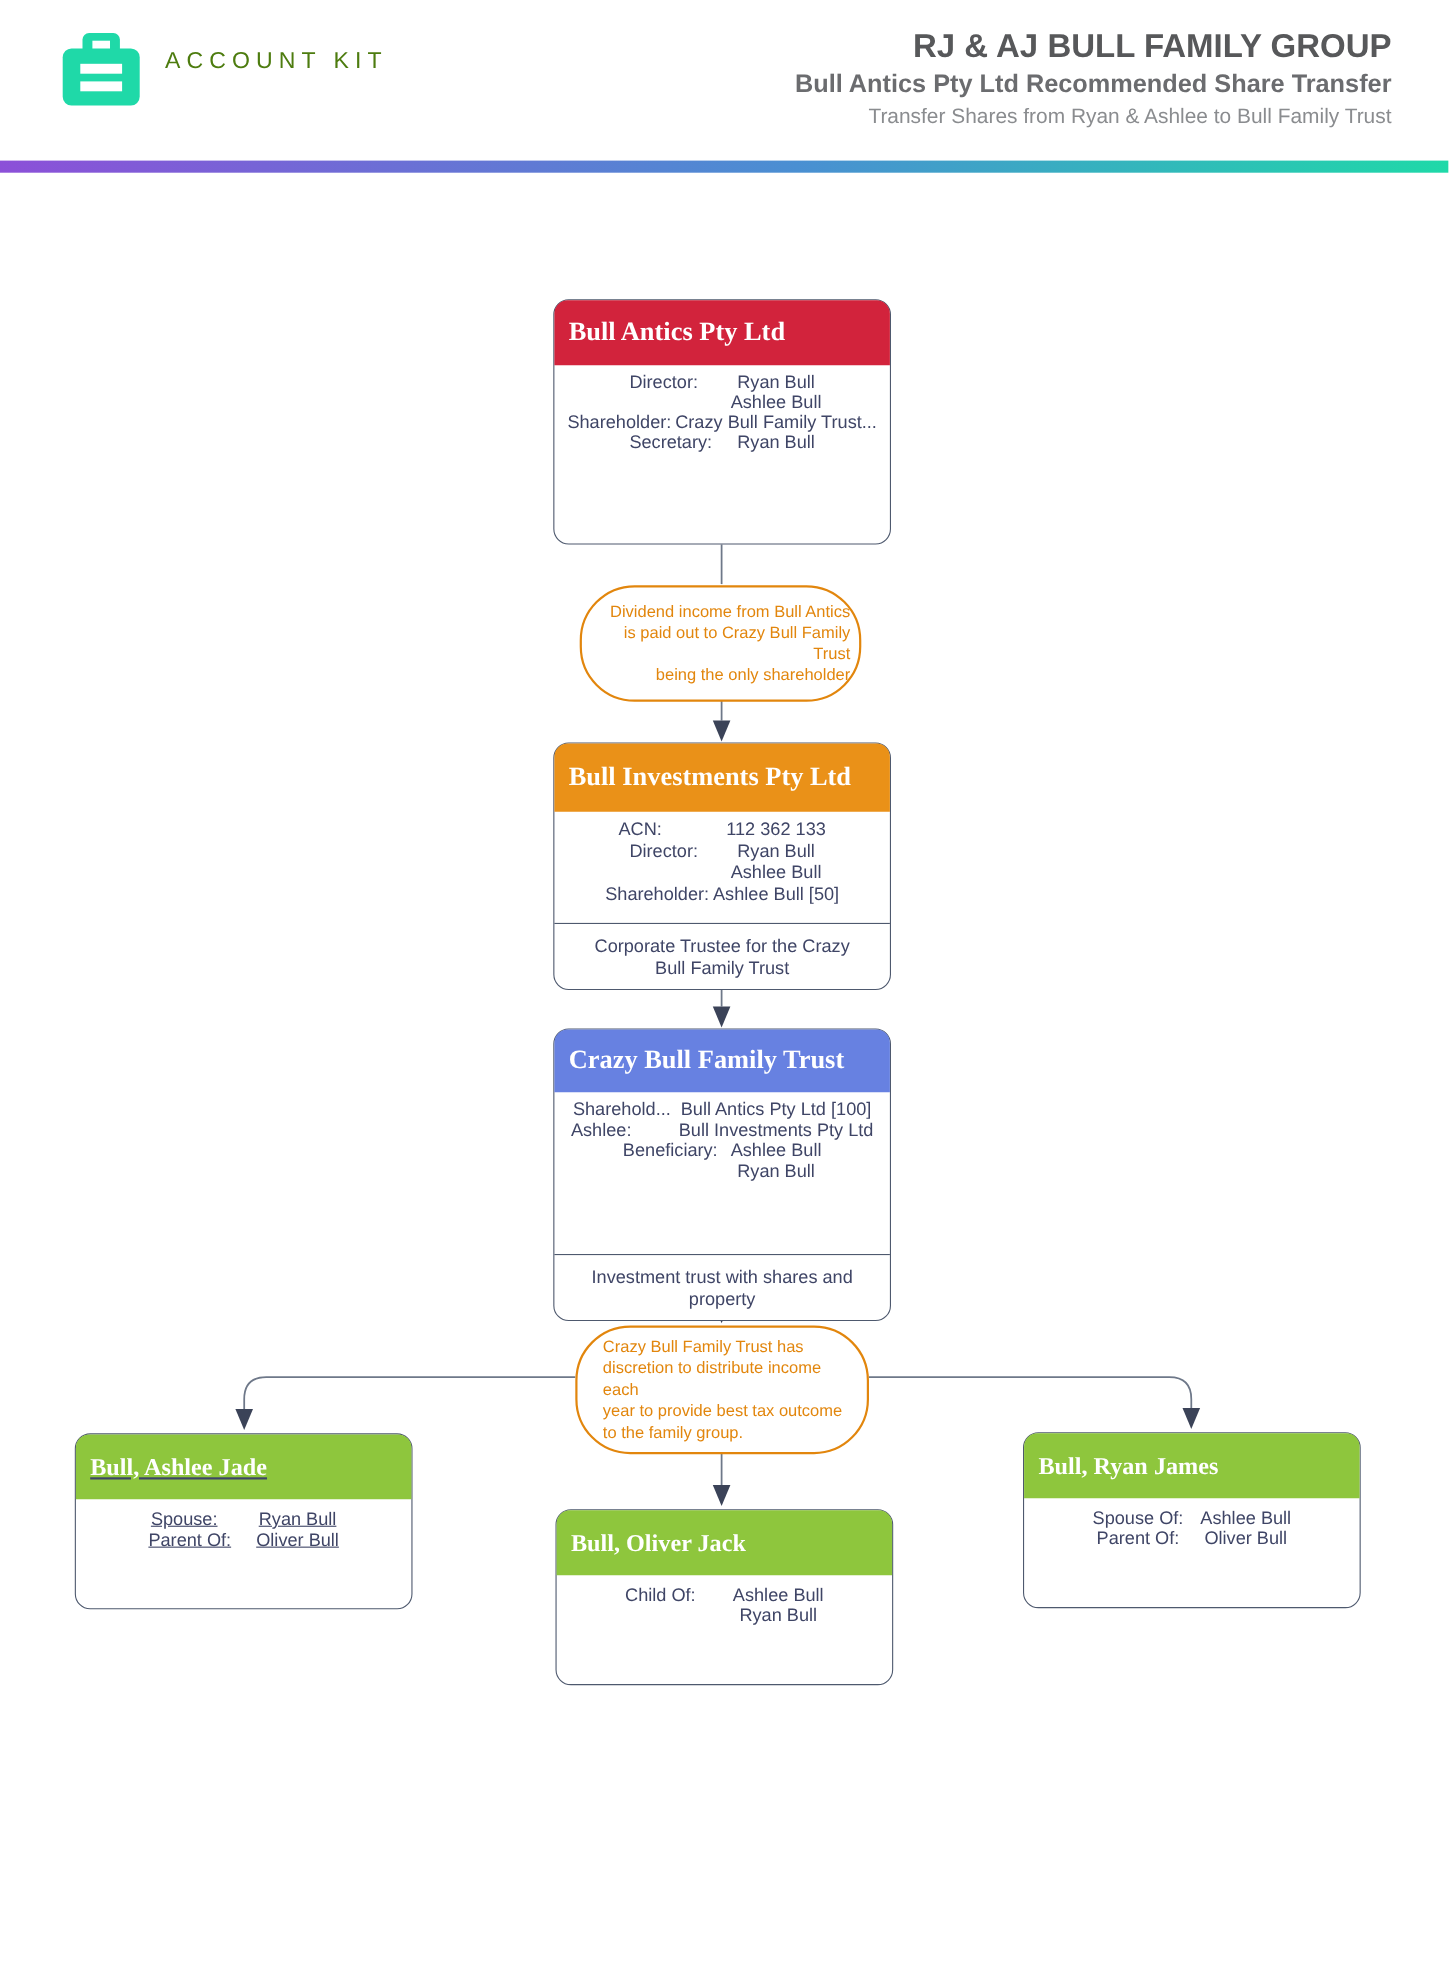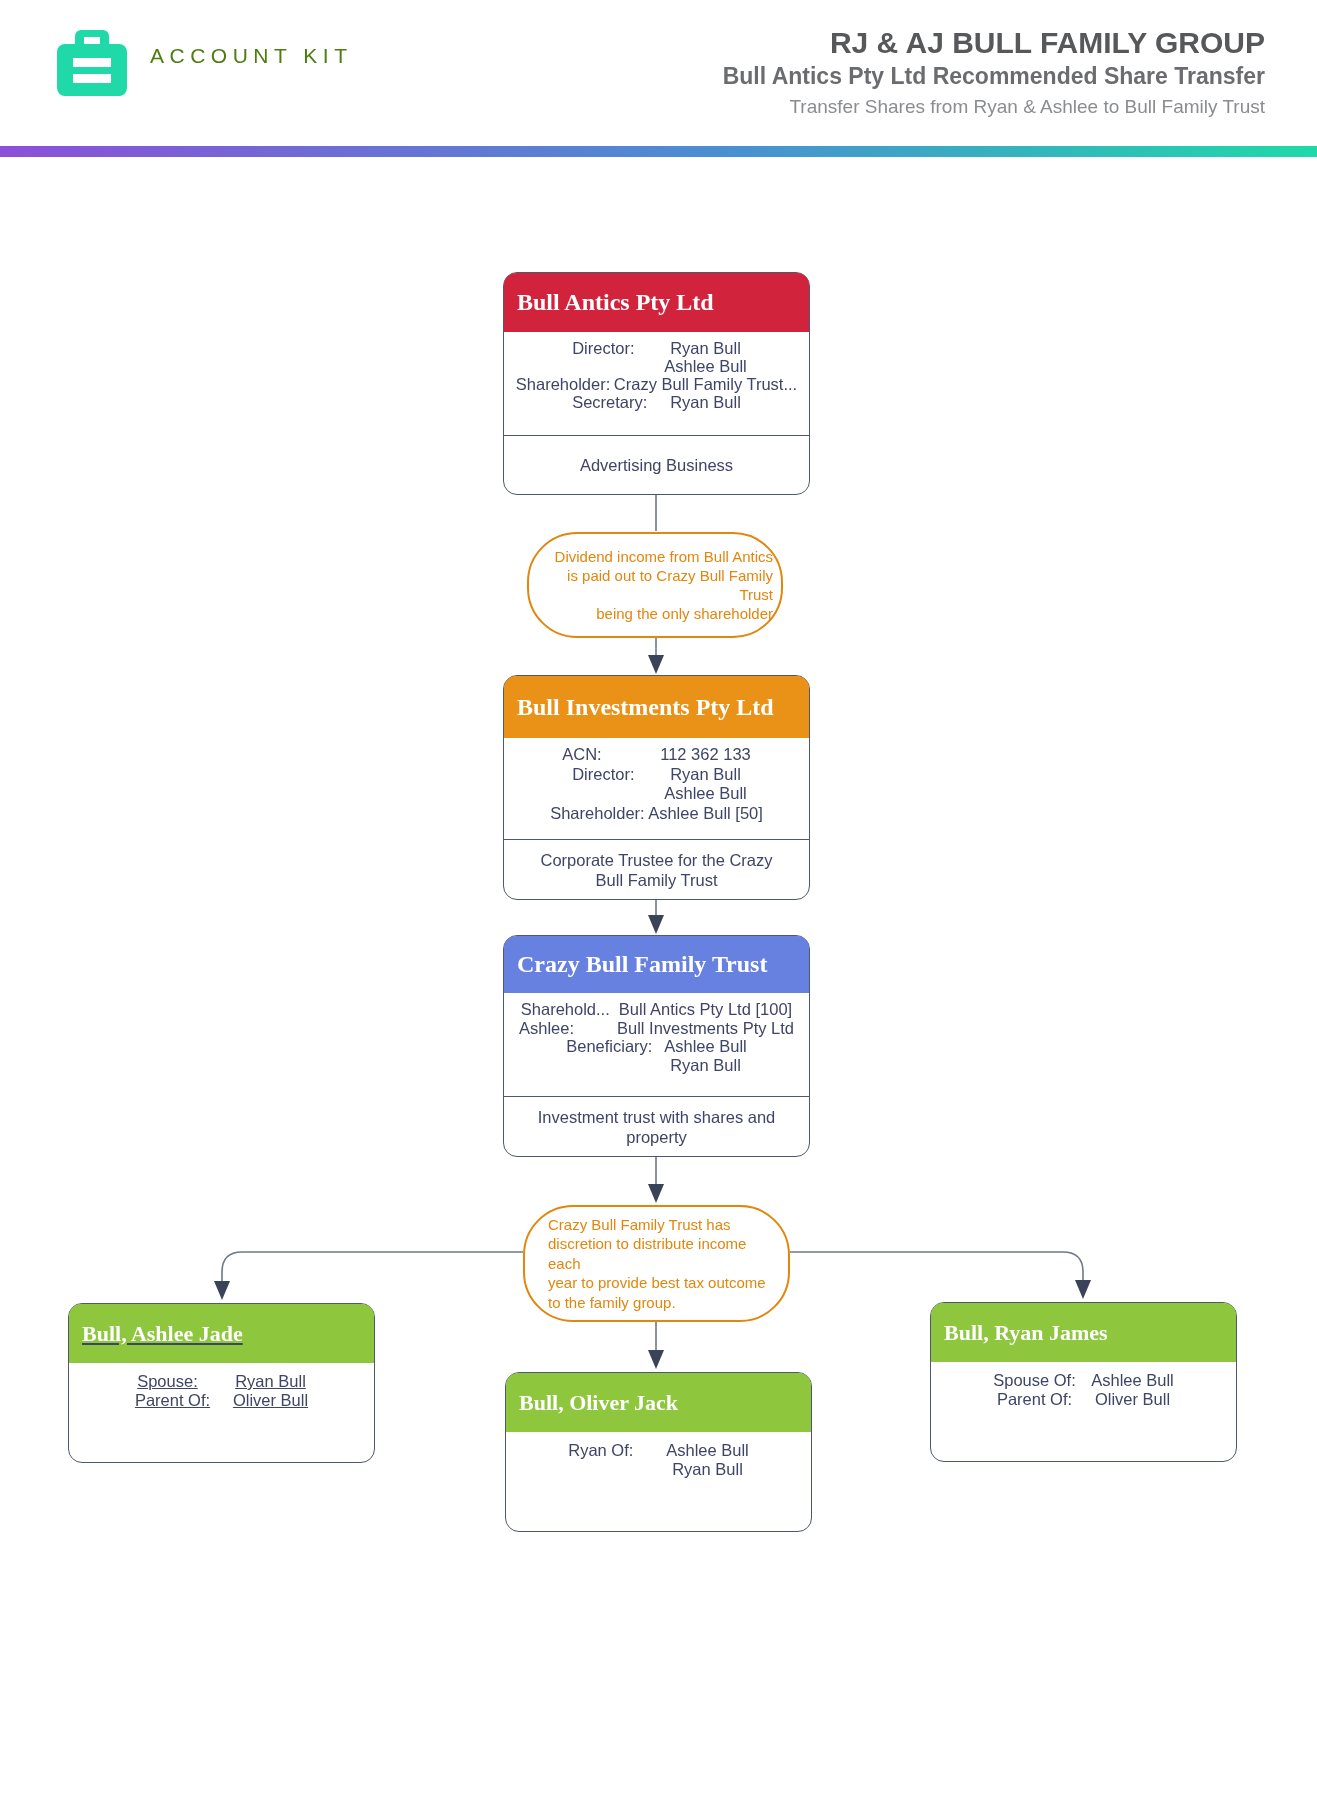--- a/index.html
+++ b/index.html
@@ -70,21 +70,21 @@
   #node-bull-antics   { left:503px; top:272px;  height:223px; }
   #node-bull-antics   .entity-title { height:59px; font-size:24px; }
   #node-bull-antics   .entity-body  { line-height:18px; }
   #node-bull-antics   .entity-footer{ height:59px; }
 
   #node-investments   { left:503px; top:675px;  height:225px; }
   #node-investments   .entity-title { height:62px; font-size:24px; }
   #node-investments   .entity-body  { line-height:19.5px; }
   #node-investments   .entity-footer{ height:60px; }
 
-  #node-crazy-trust   { left:503px; top:935px;  height:222px; }
+  #node-crazy-trust   { left:503px; top:935px;  height:266px; }
   #node-crazy-trust   .entity-title { height:57px; font-size:24px; }
   #node-crazy-trust   .entity-body  { line-height:18.5px; }
   #node-crazy-trust   .entity-footer{ height:60px; }
 
   #node-ashlee { left:68px;  top:1303px; height:160px;text-decoration:underline; }
   #node-ryan   { left:930px; top:1302px; height:160px; }
   #node-oliver { left:505px; top:1372px; height:160px; }
   #node-ashlee .entity-title, #node-ryan .entity-title, #node-oliver .entity-title
     { height:59px; font-size:22px; }
   #node-ashlee .entity-body, #node-ryan .entity-body, #node-oliver .entity-body
@@ -159,21 +159,20 @@
       </div>
       <div class="row">
         <span class="lbl">Shareholder:</span>
         <span class="val">Crazy Bull Family Trust...</span>
       </div>
       <div class="row">
         <span class="lbl">Secretary:</span>
         <span class="val">Ryan Bull</span>
       </div>
     </div>
-    <div class="entity-footer">Advertising Business</div>
   </div>
 
   <div class="note" id="note-dividend">Dividend income from Bull Antics
 is paid out to Crazy Bull Family Trust
 being the only shareholder</div>
 
   <div class="entity" id="node-investments">
     <div class="entity-title hdr-orange">Bull Investments Pty Ltd</div>
     <div class="entity-body fs-body">
       <div class="row">
@@ -235,21 +234,21 @@
         <span class="lbl">Parent Of:</span>
         <span class="val">Oliver Bull</span>
       </div>
     </div>
   </div>
 
   <div class="entity" id="node-oliver">
     <div class="entity-title hdr-green">Bull, Oliver Jack</div>
     <div class="entity-body fs-body">
       <div class="row">
-        <span class="lbl">Ryan Of:</span>
+        <span class="lbl">Child Of:</span>
         <span class="val">Ashlee Bull</span>
       </div>
       <div class="row">
         <span class="lbl"></span>
         <span class="val">Ryan Bull</span>
       </div>
     </div>
   </div>
 
   <div class="entity" id="node-ryan">

